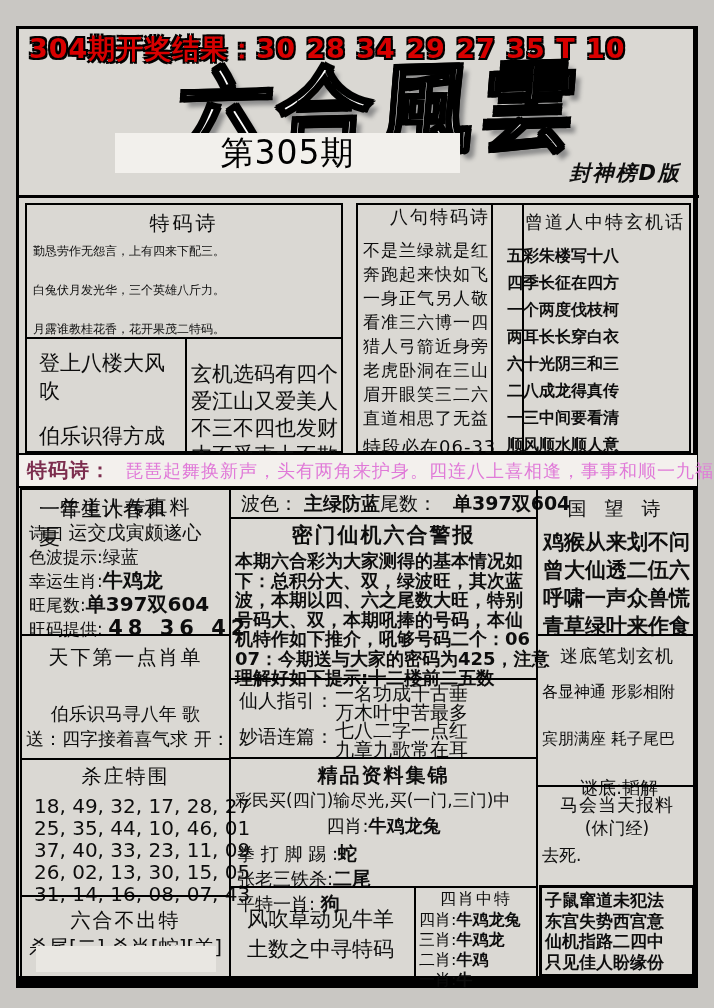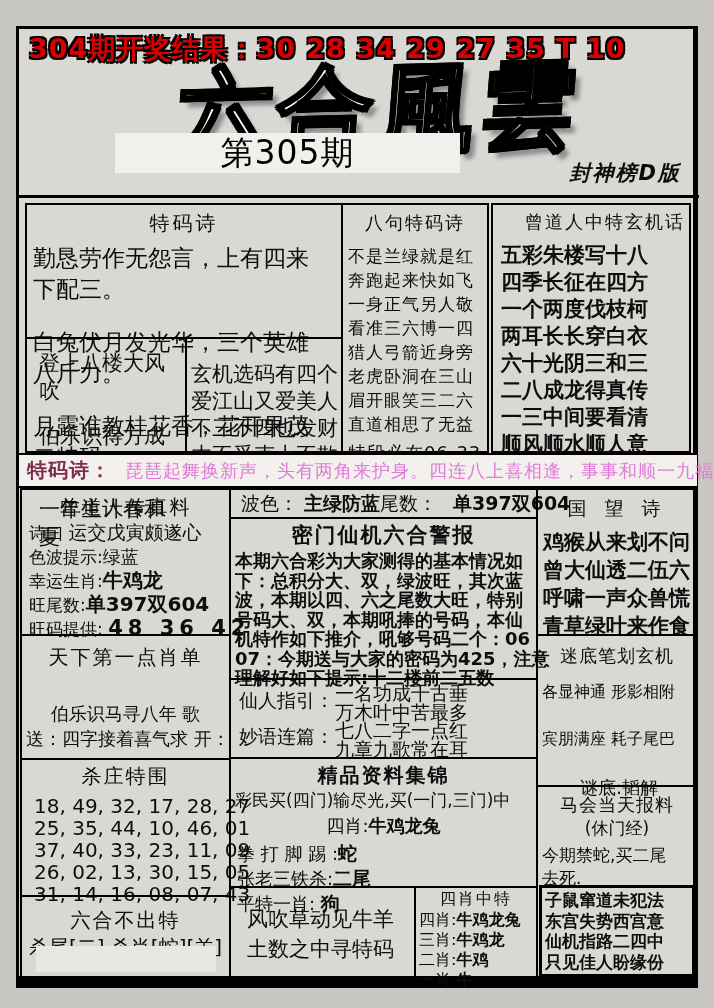--- a/index.html
+++ b/index.html
@@ -62,58 +62,58 @@
 
   <div class="abs mast-title">六合風雲</div>
   <div class="abs issue-patch">
     <span class="issue">第305期</span>
   </div>
   <div class="abs edition">封神榜D版</div>
   <div class="abs mast-rule"></div>
 
   <div class="box" style="left:6px;top:174px;width:318px;height:136px;padding-top:5px;">
     <div class="ttl">特码诗</div>
-    <div style="padding:6px 20px 0 6px;font-size:23px;">
+    <div style="padding:6px 20px 0 6px;font-size:12px;">
       <span class="line" style="margin-bottom:22px;">勤恳劳作无怨言，上有四来下配三。</span>
       <span class="line" style="margin-bottom:22px;">白兔伏月发光华，三个英雄八斤力。</span>
       <span class="line">月露谁教桂花香，花开果茂二特码。</span>
     </div>
   </div>
 
   <div class="box" style="left:6px;top:308px;width:162px;height:116px;padding:10px 0 0 12px;font-size:21px;">
     <span class="line" style="margin-bottom:17px;">登上八楼大风吹</span>
     <span class="line" style="margin-bottom:17px;">伯乐识得方成才</span>
     <span class="line">一年生计春和夏</span>
   </div>
 
   <div class="box" style="left:166px;top:308px;width:158px;height:116px;padding:22px 0 0 4px;font-size:21px;line-height:27px;">
     <span class="line">玄机选码有四个</span>
     <span class="line">爱江山又爱美人</span>
     <span class="line">不三不四也发财</span>
     <span class="line">木不受克土不散</span>
   </div>
 
-  <div class="box" style="left:322px;top:174px;width:148px;height:250px;padding-top:6px;">
+  <div class="box" style="left:337px;top:174px;width:168px;height:250px;">
     <div class="ttl" style="font-size:18px;letter-spacing:2px;">八句特码诗</div>
     <div style="padding:9px 0 0 5px;font-size:17px;line-height:24px;letter-spacing:1px;">
       <span class="line">不是兰绿就是红</span>
       <span class="line">奔跑起来快如飞</span>
       <span class="line">一身正气另人敬</span>
       <span class="line">看准三六博一四</span>
       <span class="line">猎人弓箭近身旁</span>
       <span class="line">老虎卧洞在三山</span>
       <span class="line">眉开眼笑三二六</span>
       <span class="line">直道相思了无益</span>
       <span class="line" style="margin-top:5px;font-size:18px;">特段必在06-33</span>
     </div>
   </div>
 
   <div class="box" style="left:472px;top:174px;width:200px;height:250px;padding-top:5px;">
     <div class="ttl" style="font-size:18px;letter-spacing:2px;text-align:right;padding-right:4px;">曾道人中特玄机话</div>
-    <div style="padding:8px 0 0 8px;font-size:21px;line-height:27px;font-weight:bold;">
+    <div style="padding:8px 0 0 14px;font-size:16px;line-height:27px;font-weight:bold;">
       <span class="line">五彩朱楼写十八</span>
       <span class="line">四季长征在四方</span>
       <span class="line">一个两度伐枝柯</span>
       <span class="line">两耳长长穿白衣</span>
       <span class="line">六十光阴三和三</span>
       <span class="line">二八成龙得真传</span>
       <span class="line">一三中间要看清</span>
       <span class="line">顺风顺水顺人意</span>
     </div>
   </div>
@@ -234,21 +234,20 @@
       <div style="text-align:center;font-size:18px;">
         <span>谜底:</span><span>韬解</span>
       </div>
     </div>
   </div>
 
   <div class="box" style="left:517px;top:756px;width:162px;height:197px;padding-top:6px;">
     <div class="ttl" style="font-size:18px;letter-spacing:1px;">马会当天报料</div>
     <div style="text-align:center;font-size:17px;">(休门经)</div>
     <div style="padding:4px 0 0 4px;font-size:17px;line-height:23px;white-space:nowrap;">
-      <span class="line">今期禁蛇,买二尾</span>
       <span class="line">去死.</span>
     </div>
     <div style="position:absolute;left:1px;top:98px;width:156px;height:92px;border:3px solid #000000;padding:2px 0 0 3px;font-size:17px;line-height:20.5px;font-weight:bold;white-space:nowrap;">
       <span class="line">子鼠窜道未犯法</span>
       <span class="line">东宫失势西宫意</span>
       <span class="line">仙机指路二四中</span>
       <span class="line">只见佳人盼缘份</span>
     </div>
   </div>
 

